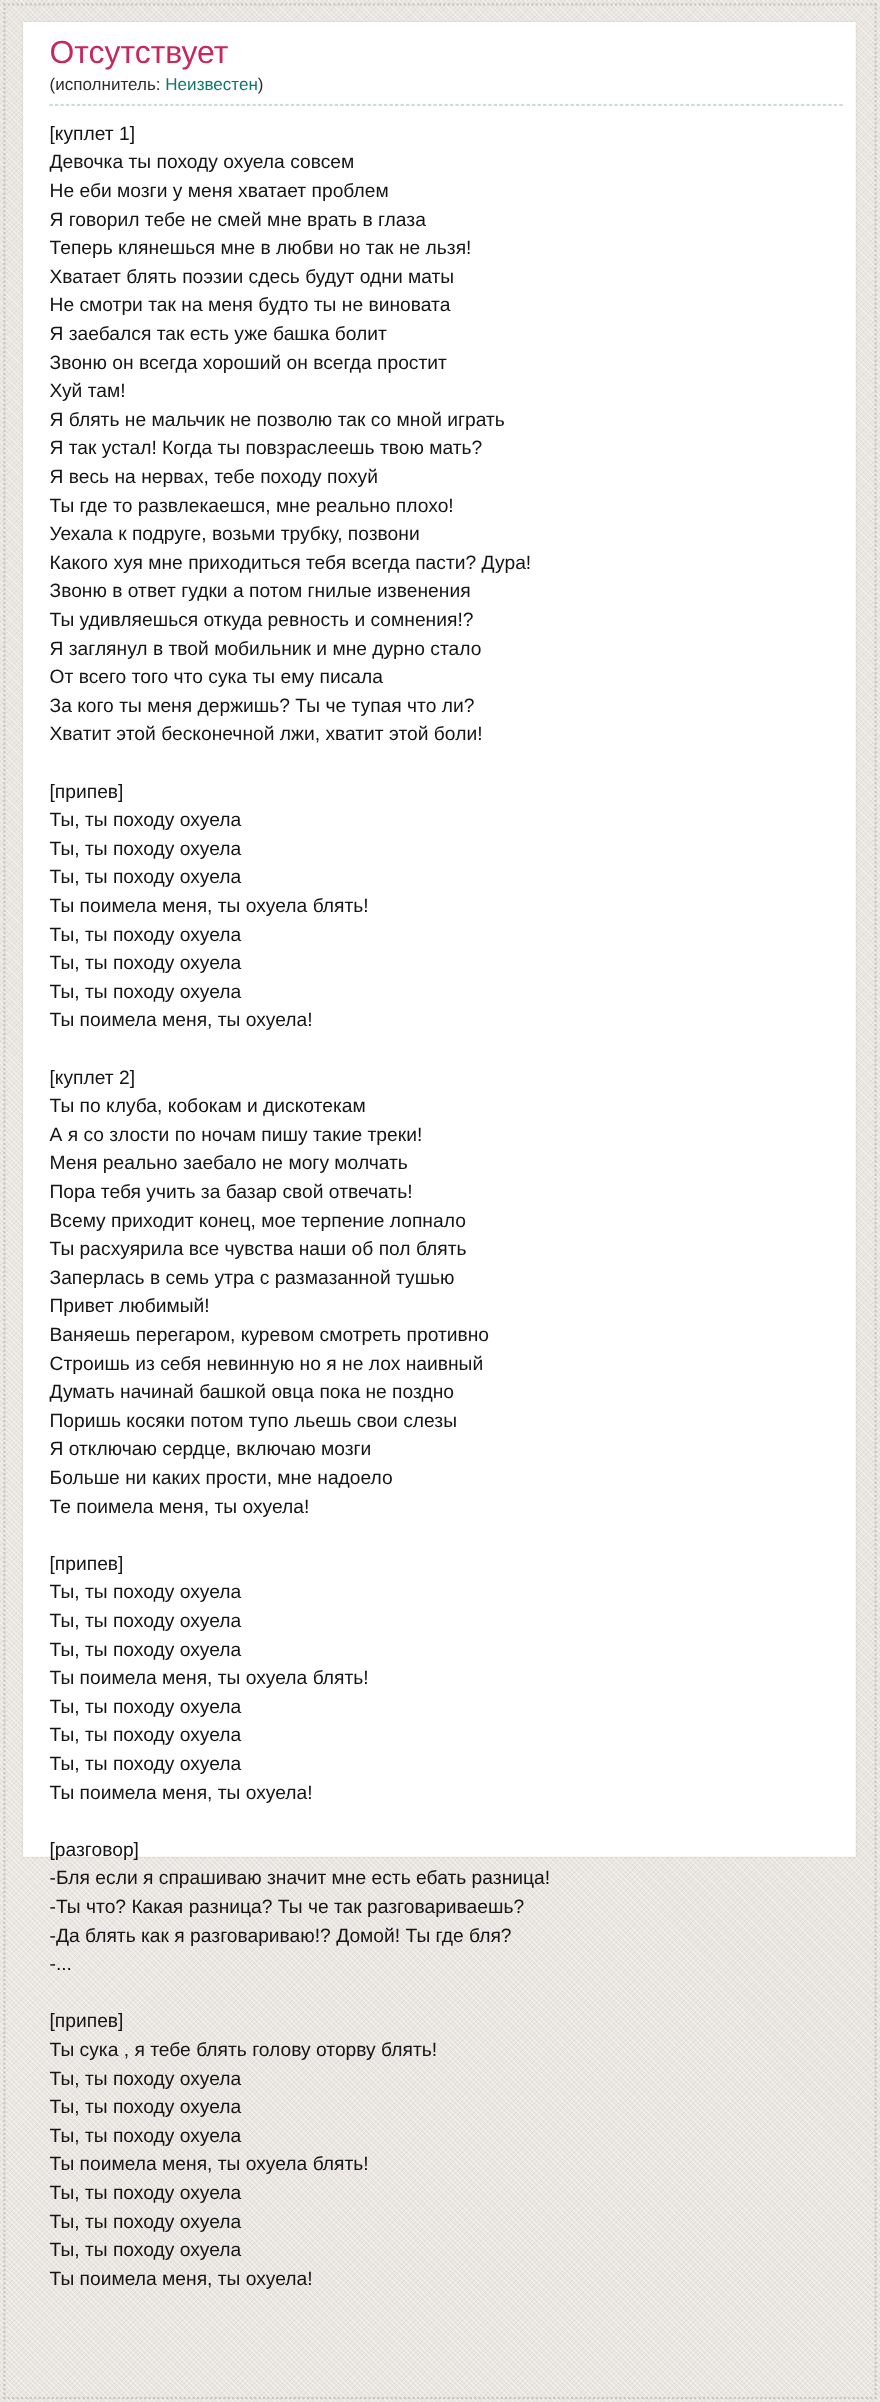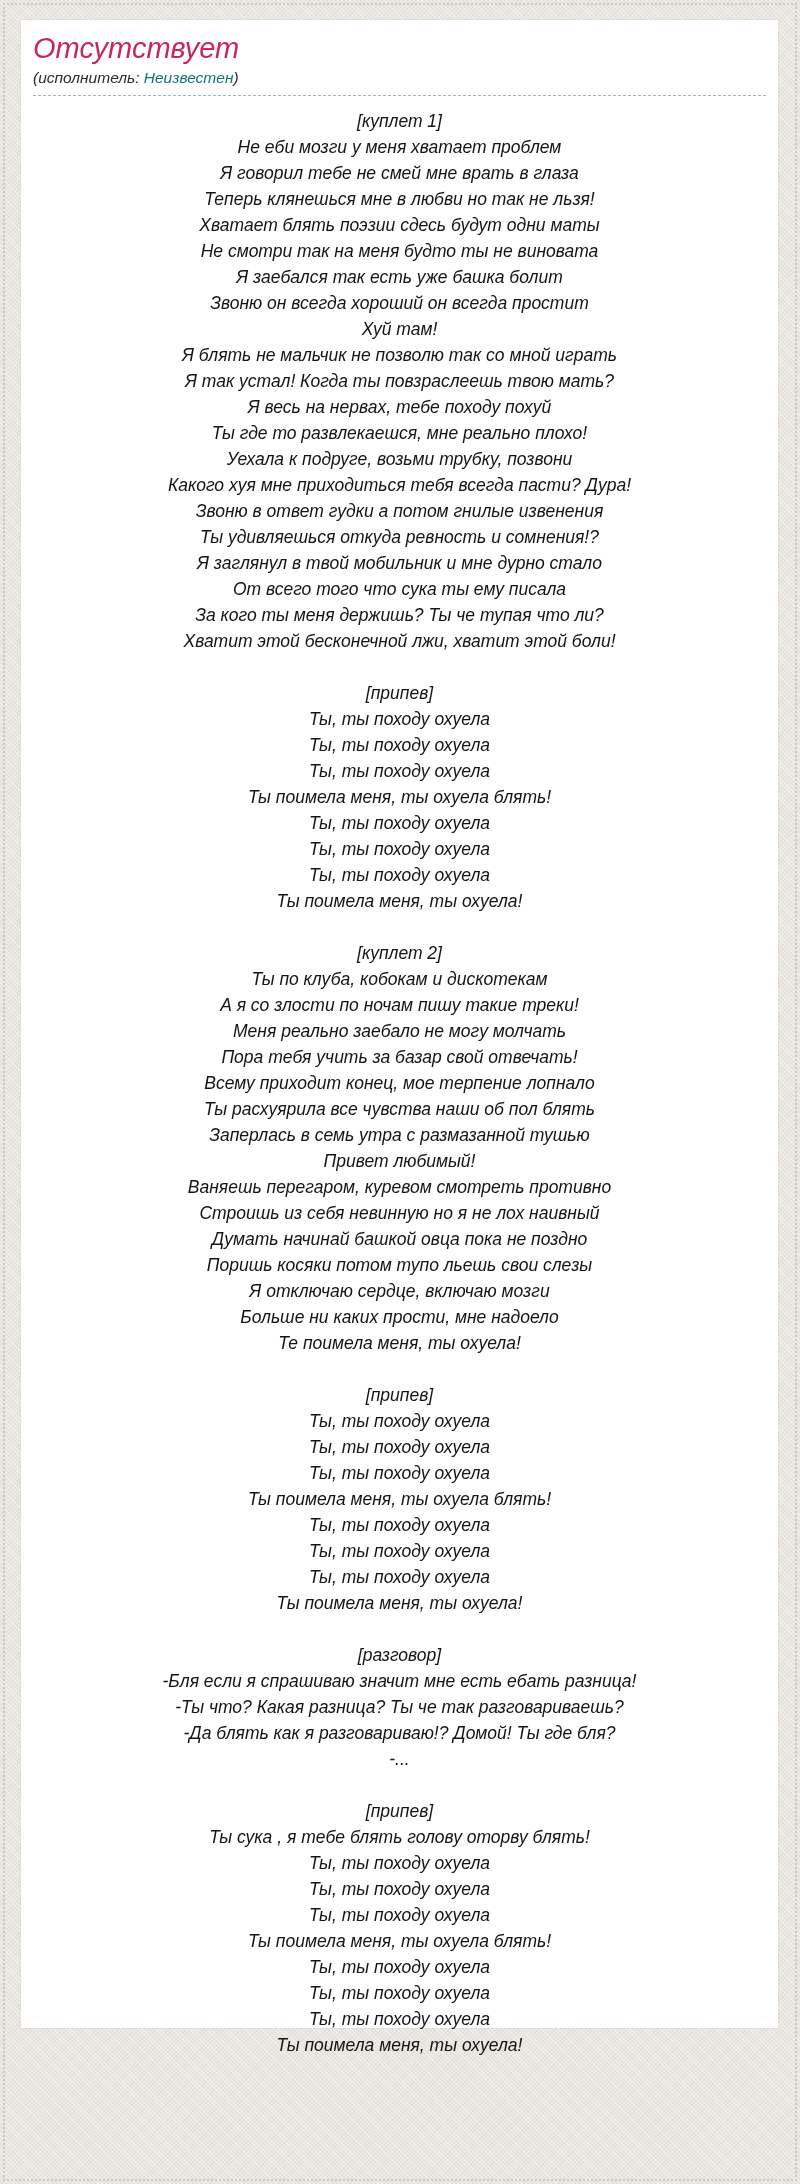--- a/index.html
+++ b/index.html
@@ -23,26 +23,25 @@
     width: calc(100% - 10px);
     height: calc(100% - 10px);
     border: 2px dotted #ccc6bd;
     pointer-events: none;
   }
   .card {
     position: absolute;
     left: 21px;
     top: 20px;
     width: 757px;
-    height: 2008px;
+    height: 1668px;
     background: #ffffff;
     box-shadow: 0 0 2px rgba(0,0,0,0.10);
     box-sizing: border-box;
-    padding: 12px 12px 0 12px;
-    font-style: italic;
+    padding: 12px 12px 0 24px;
   }
   h1.song-title {
     margin: 0;
     font-size: 29px;
     font-weight: normal;
     line-height: 1.15;
     color: #c8275c;
     letter-spacing: 0;
   }
   .artist-line {
@@ -59,37 +58,37 @@
     cursor: pointer;
   }
   .lyrics {
     margin-top: 12px;
     font-size: 17.5px;
     line-height: 26px;
     color: #141414;
   }
   .stanza {
     margin: 0 0 26px 0;
-    text-align: center;
   }
   .line {
     white-space: pre-wrap;
   }
 </style>
 </head>
 <body>
 
 <div class="page-frame"></div>
 
 <div class="card">
   <h1 class="song-title">Отсутствует</h1>
   <div class="artist-line"><span>(исполнитель: </span><a href="#">Неизвестен</a><span>)</span></div>
   <div class="lyrics" id="lyrics">
       <div class="stanza">
         <div class="line">[куплет 1]</div>
+        <div class="line">Девочка ты походу охуела совсем</div>
         <div class="line">Не еби мозги у меня хватает проблем</div>
         <div class="line">Я говорил тебе не смей мне врать в глаза</div>
         <div class="line">Теперь клянешься мне в любви но так не льзя!</div>
         <div class="line">Хватает блять поэзии сдесь будут одни маты</div>
         <div class="line">Не смотри так на меня будто ты не виновата</div>
         <div class="line">Я заебался так есть уже башка болит</div>
         <div class="line">Звоню он всегда хороший он всегда простит</div>
         <div class="line">Хуй там!</div>
         <div class="line">Я блять не мальчик не позволю так со мной играть</div>
         <div class="line">Я так устал! Когда ты повзраслеешь твою мать?</div>

